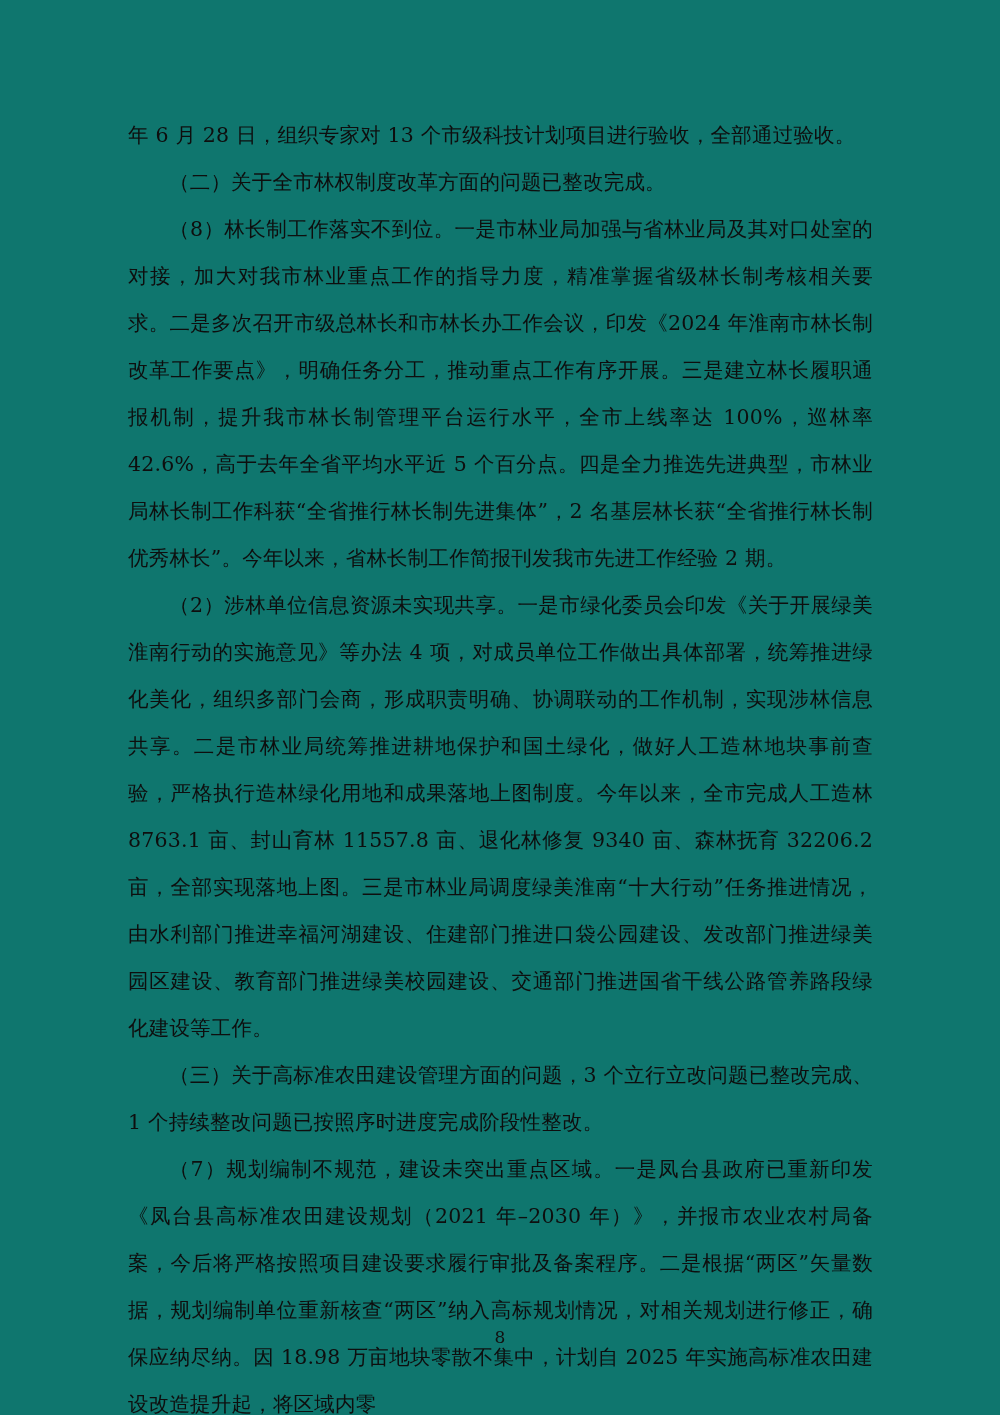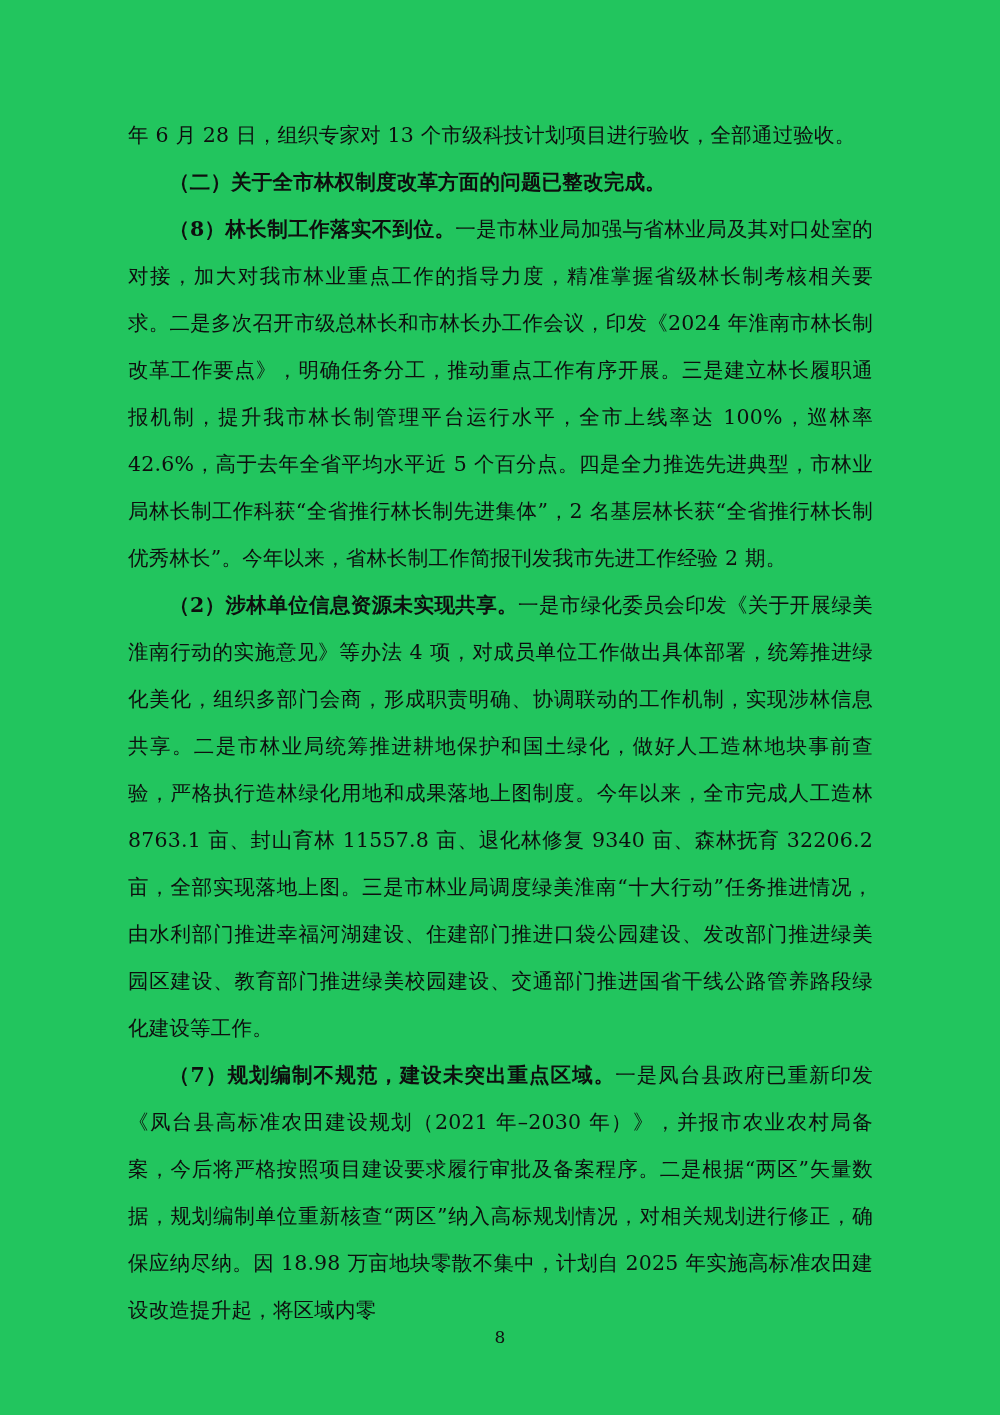--- a/index.html
+++ b/index.html
@@ -4,21 +4,21 @@
 <style>
   html, body {
     margin: 0;
     padding: 0;
     background: #ffffff;
   }
   .page {
     position: relative;
     width: 1000px;
     height: 1415px;
-    background: #22c55e;
+    background: #0f766e;
     box-sizing: border-box;
     overflow: hidden;
   }
   .content {
     position: absolute;
     left: 128px;
     top: 112px;
     width: 745px;
   }
   p {
@@ -28,21 +28,21 @@
     line-height: 47px;
     color: #0e0e0e;
     text-align: justify;
     text-justify: inter-ideograph;
     letter-spacing: 0.2px;
   }
   p.indent {
     text-indent: 41px;
   }
   .bold {
-    font-weight: bold;
+    font-weight: normal;
   }
   .pagenum {
     position: absolute;
     left: 0;
     right: 0;
     top: 1327px;
     text-align: center;
     font-family: "DejaVu Serif", "Liberation Serif", serif;
     font-size: 17px;
     color: #111;
@@ -50,16 +50,17 @@
 </style>
 </head>
 <body>
 
 <div class="page">
   <div class="content">
       <p><span>年 6 月 28 日，组织专家对 13 个市级科技计划项目进行验收，全部通过验收。</span></p>
       <p class="indent"><span class="bold">（二）关于全市林权制度改革方面的问题已整改完成。</span></p>
       <p class="indent"><span class="bold">（8）林长制工作落实不到位。</span><span>一是市林业局加强与省林业局及其对口处室的对接，加大对我市林业重点工作的指导力度，精准掌握省级林长制考核相关要求。二是多次召开市级总林长和市林长办工作会议，印发《2024 年淮南市林长制改革工作要点》，明确任务分工，推动重点工作有序开展。三是建立林长履职通报机制，提升我市林长制管理平台运行水平，全市上线率达 100%，巡林率 42.6%，高于去年全省平均水平近 5 个百分点。四是全力推选先进典型，市林业局林长制工作科获“全省推行林长制先进集体”，2 名基层林长获“全省推行林长制优秀林长”。今年以来，省林长制工作简报刊发我市先进工作经验 2 期。</span></p>
       <p class="indent"><span class="bold">（2）涉林单位信息资源未实现共享。</span><span>一是市绿化委员会印发《关于开展绿美淮南行动的实施意见》等办法 4 项，对成员单位工作做出具体部署，统筹推进绿化美化，组织多部门会商，形成职责明确、协调联动的工作机制，实现涉林信息共享。二是市林业局统筹推进耕地保护和国土绿化，做好人工造林地块事前查验，严格执行造林绿化用地和成果落地上图制度。今年以来，全市完成人工造林 8763.1 亩、封山育林 11557.8 亩、退化林修复 9340 亩、森林抚育 32206.2 亩，全部实现落地上图。三是市林业局调度绿美淮南“十大行动”任务推进情况，由水利部门推进幸福河湖建设、住建部门推进口袋公园建设、发改部门推进绿美园区建设、教育部门推进绿美校园建设、交通部门推进国省干线公路管养路段绿化建设等工作。</span></p>
+      <p class="indent"><span class="bold">（三）关于高标准农田建设管理方面的问题，3 个立行立改问题已整改完成、1 个持续整改问题已按照序时进度完成阶段性整改。</span></p>
       <p class="indent"><span class="bold">（7）规划编制不规范，建设未突出重点区域。</span><span>一是凤台县政府已重新印发《凤台县高标准农田建设规划（2021 年–2030 年）》，并报市农业农村局备案，今后将严格按照项目建设要求履行审批及备案程序。二是根据“两区”矢量数据，规划编制单位重新核查“两区”纳入高标规划情况，对相关规划进行修正，确保应纳尽纳。因 18.98 万亩地块零散不集中，计划自 2025 年实施高标准农田建设改造提升起，将区域内零</span></p>
     </div>
   <div class="pagenum">8</div>
 </div>
 
 </body></html>

